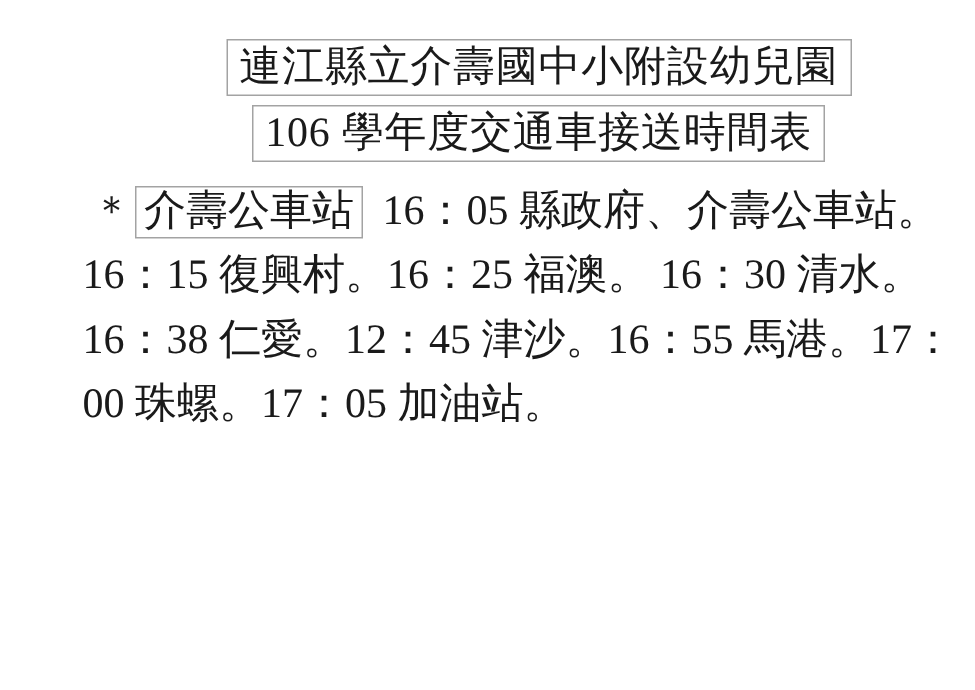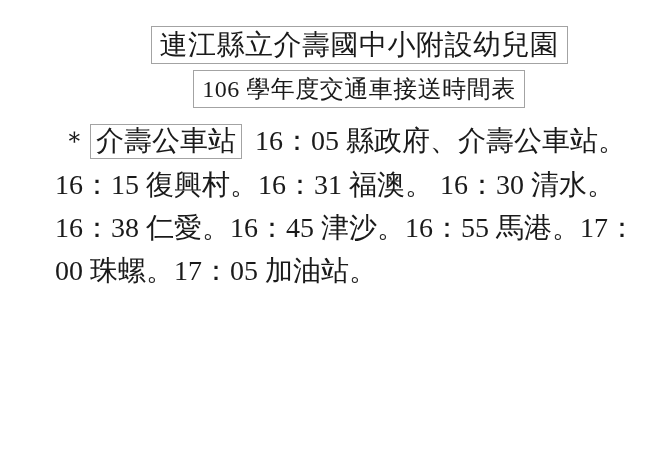--- a/index.html
+++ b/index.html
@@ -30,21 +30,21 @@
     border: 1px solid #a3a3a3;
     font-size: 28px;
     line-height: 34px;
     padding: 1px 8px;
     letter-spacing: 0.5px;
     white-space: nowrap;
   }
   .subtitle-box {
     display: inline-block;
     border: 1px solid #a3a3a3;
-    font-size: 24px;
+    font-size: 28px;
     line-height: 34px;
     padding: 1px 8px;
     margin-top: 6px;
     letter-spacing: 0.5px;
     white-space: nowrap;
   }
   .section {
     margin: 0;
     font-size: 28px;
     line-height: 43px;
@@ -71,15 +71,15 @@
   <div class="titles">
     <div>
       <span class="title-box">連江縣立介壽國中小附設幼兒園</span>
     </div>
     <div>
       <span class="subtitle-box">106 學年度交通車接送時間表</span>
     </div>
   </div>
 
 
-  <p class="section"><span class="marker">＊</span><span class="label-box">介壽公車站</span><span class="schedule">16：05 縣政府、介壽公車站。16：15 復興村。16：31 福澳。 16：30 清水。16：38 仁愛。16：45 津沙。16：55 馬港。17：00 珠螺。17：05 加油站。</span></p>
+  <p class="section"><span class="marker">＊</span><span class="label-box">介壽公車站</span><span class="schedule">16：05 縣政府、介壽公車站。16：15 復興村。16：25 福澳。 16：30 清水。16：38 仁愛。12：45 津沙。16：55 馬港。17：00 珠螺。17：05 加油站。</span></p>
 
 </div>
 
 </body></html>

